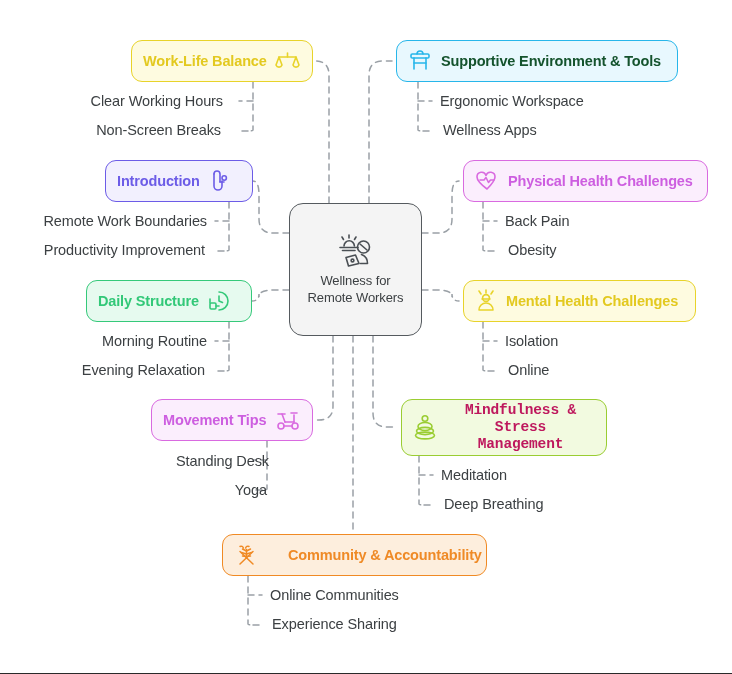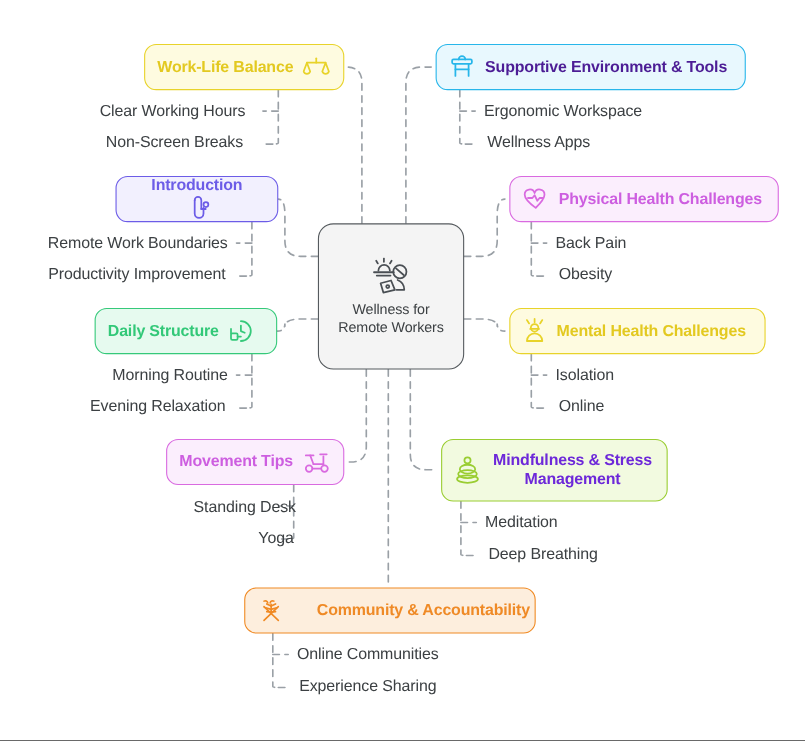--- a/index.html
+++ b/index.html
@@ -164,26 +164,26 @@
   <div class="node icon-left" style="left:396px;top:40px;width:282px;height:42px;background:#e8f8fe;border-color:#27b6ea;">
     <span class="n-icon">
       <svg width="24" height="24" viewBox="0 0 24 24" fill="none" stroke="#27b6ea" stroke-width="1.6" stroke-linecap="round" stroke-linejoin="round">
         <path d="M9 5 a3 3 0 0 1 6 0"></path>
         <rect x="3" y="5" width="18" height="4" rx="1.3"></rect>
         <path d="M6 9 L6 20"></path>
           <path d="M18 9 L18 20"></path>
         <path d="M6 14 L18 14"></path>
       </svg>
     </span>
-    <span class="n-label" style="color:#4c1d95;">Supportive Environment &amp; Tools</span>
+    <span class="n-label" style="color:#14532d;">Supportive Environment &amp; Tools</span>
   </div>
   <div class="leaf right" style="left:440px;top:92px;">Ergonomic Workspace</div>
   <div class="leaf right" style="left:443px;top:121px;">Wellness Apps</div>
 
-  <div class="node icon-right" style="left:105px;top:160px;width:148px;height:42px;background:#f2f0fe;border-color:#6c5ce7;flex-direction:column;">
+  <div class="node icon-right" style="left:105px;top:160px;width:148px;height:42px;background:#f2f0fe;border-color:#6c5ce7;">
     <span class="n-label" style="color:#6c5ce7;">Introduction</span>
     <span class="n-icon">
       <svg width="24" height="22" viewBox="0 0 24 22" fill="none" stroke="#6c5ce7" stroke-width="1.6" stroke-linecap="round" stroke-linejoin="round">
         <path d="M6 4 a3 3 0 0 1 6 0 L12 12"></path>
         <path d="M6 4 L6 16 a4 4 0 0 0 8 0 L14 11"></path>
         <path d="M14 8 a2.2 2.2 0 0 1 4.4 0 a2.2 2.2 0 0 1 -4.4 0"></path>
         <path d="M12 12 L16 12"></path>
       </svg>
     </span>
   </div>
@@ -253,21 +253,21 @@
 
   <div class="node icon-left two-line" style="left:401px;top:399px;width:206px;height:57px;background:#f2fae0;border-color:#9acd32;">
     <span class="n-icon">
       <svg width="24" height="28" viewBox="0 0 24 28" fill="none" stroke="#9acd32" stroke-width="1.6" stroke-linecap="round" stroke-linejoin="round">
         <circle cx="12" cy="4.5" r="2.8"></circle>
         <path d="M5 12.5 a7 4 0 0 1 14 0 a7 4 0 0 1 -14 0"></path>
         <path d="M3.5 17 a8.5 3.6 0 0 1 17 0 a8.5 3.6 0 0 1 -17 0"></path>
         <path d="M2.5 21.5 a9.5 3.4 0 0 1 19 0 a9.5 3.4 0 0 1 -19 0"></path>
       </svg>
     </span>
-    <span class="n-label" style="color:#6d28d9;flex:1;">Mindfulness &amp; Stress
+    <span class="n-label" style="color:#be185d;flex:1;font-family:Liberation Mono, monospace;">Mindfulness &amp; Stress
 Management</span>
   </div>
   <div class="leaf right" style="left:441px;top:466px;">Meditation</div>
   <div class="leaf right" style="left:444px;top:495px;">Deep Breathing</div>
 
   <div class="node icon-left" style="left:222px;top:534px;width:265px;height:42px;background:#fdeedd;border-color:#f08a24;gap:20px;">
     <span class="n-icon">
       <svg width="25" height="25" viewBox="0 0 25 25" fill="none" stroke="#f08a24" stroke-width="1.5" stroke-linecap="round" stroke-linejoin="round">
         <path d="M6 3.5 a2.3 2.3 0 0 1 3.4 1.6"></path>
         <path d="M15 3.5 a2.3 2.3 0 0 0 -3.4 1.6"></path>

